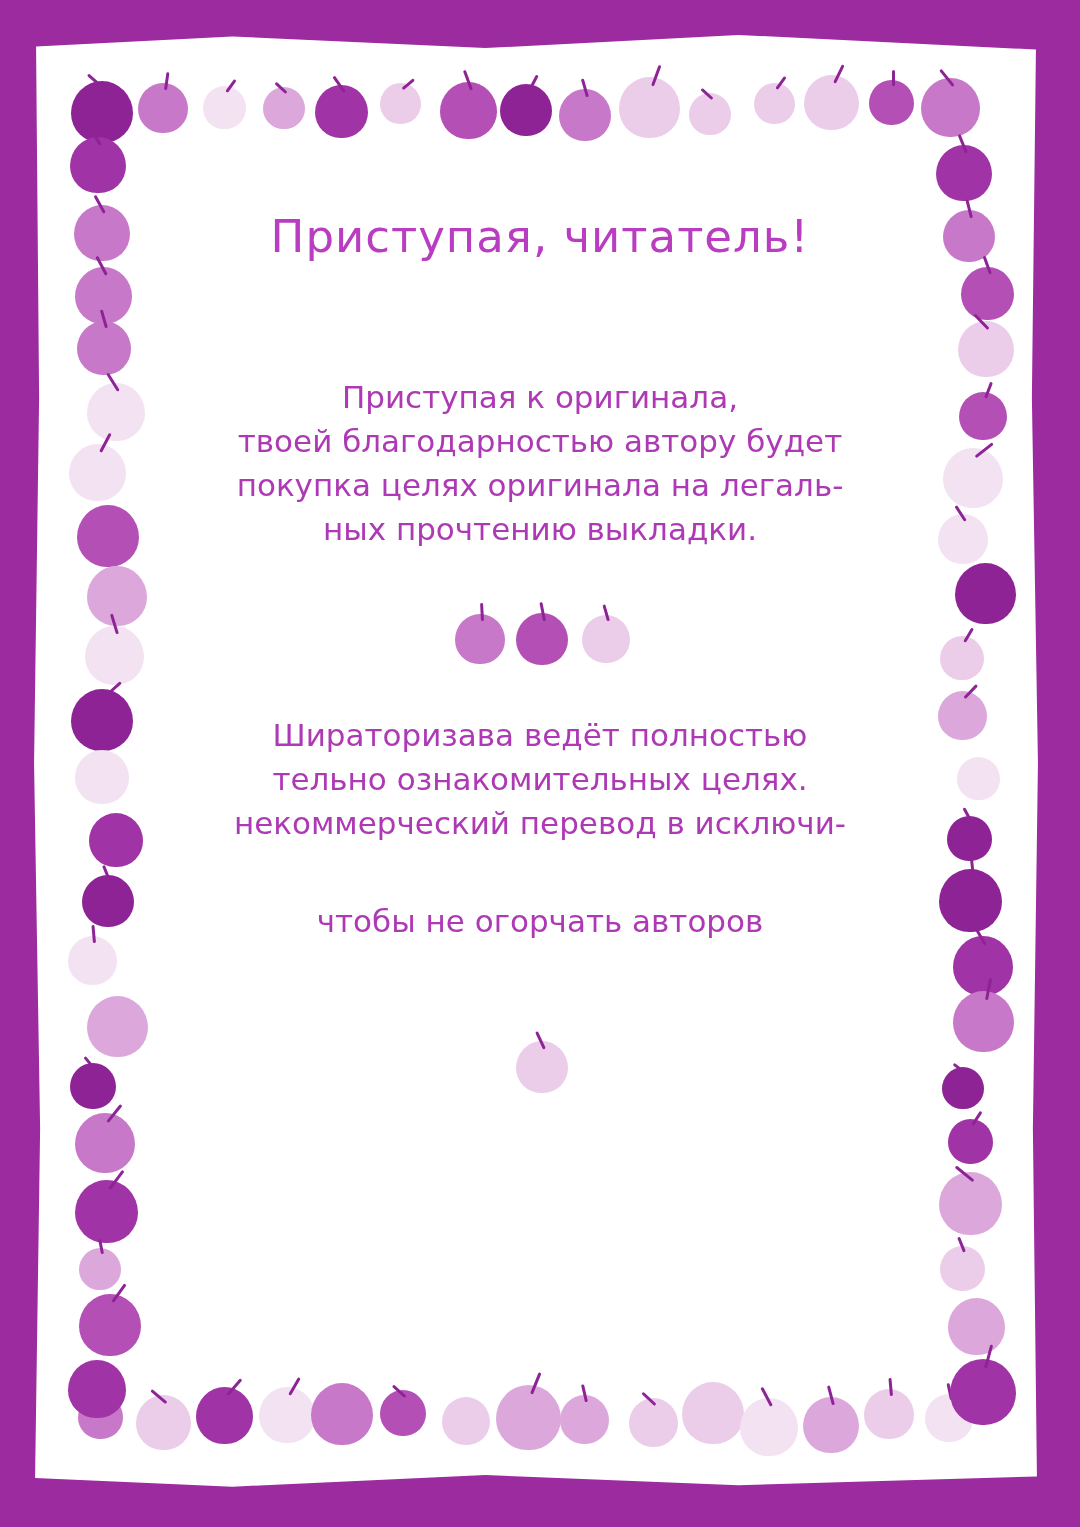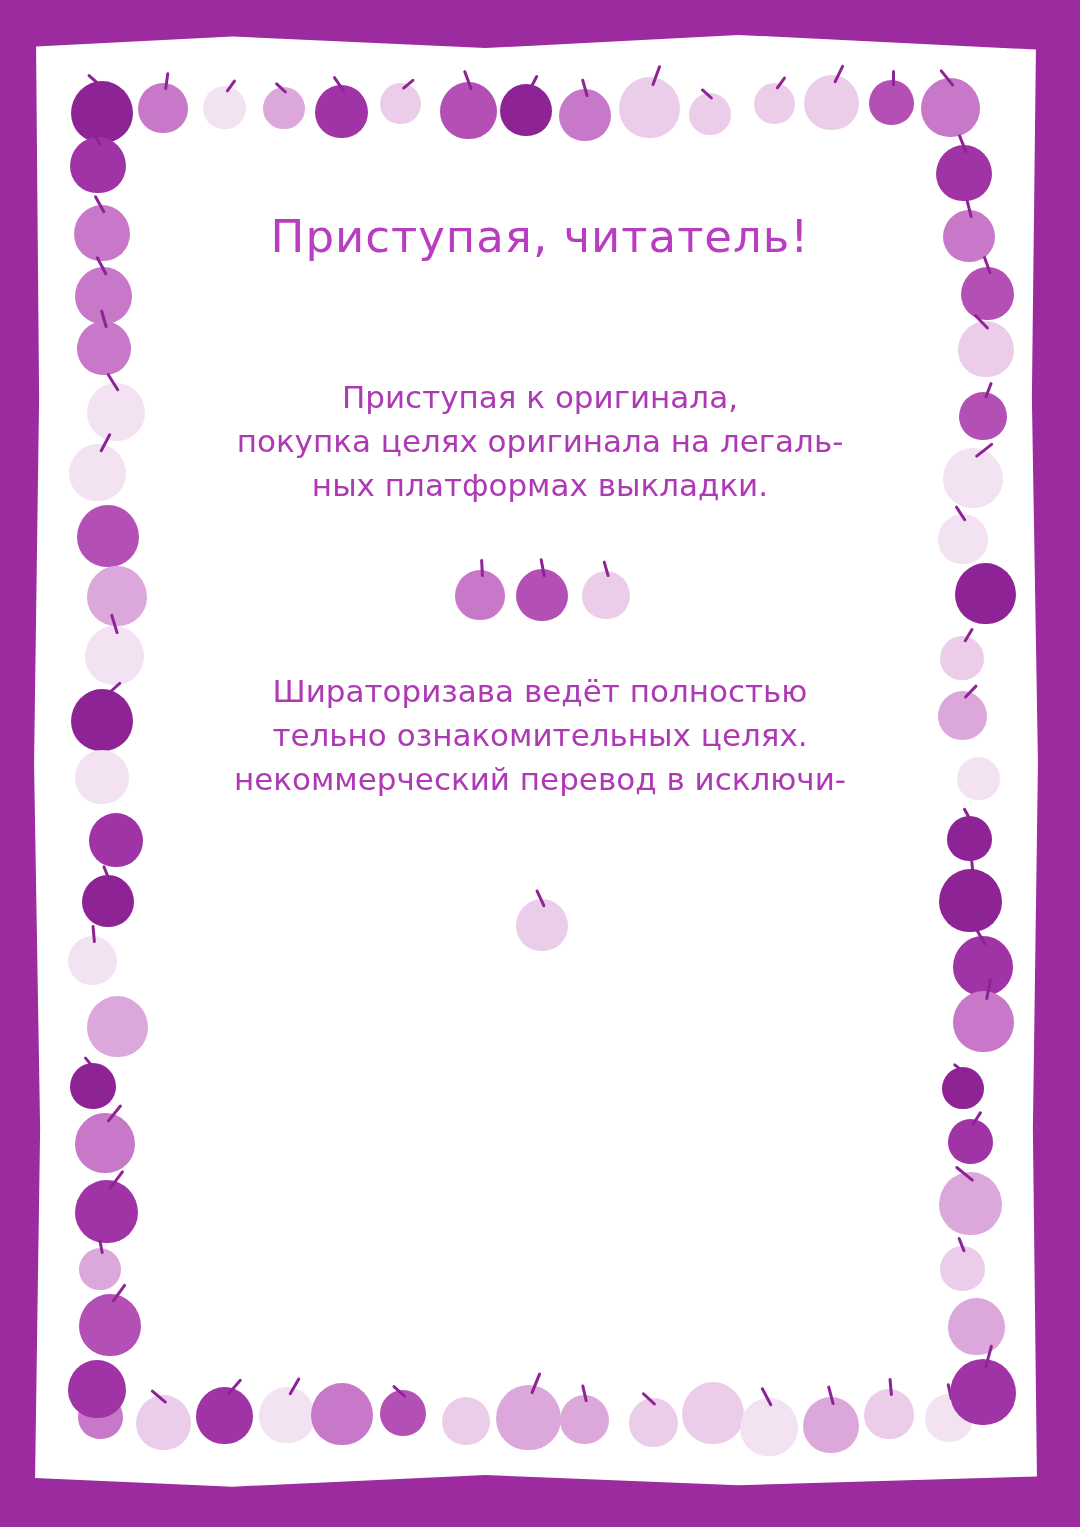--- a/index.html
+++ b/index.html
@@ -397,22 +397,23 @@
         <div class="stem" style="background: rgb(142, 35, 149); height: 24px; left: 34px; top: -15px; transform: rotate(15deg);"></div>
       </div>
     </div>
 
   <div id="content">
 
     <div id="title">Приступая, читатель!</div>
 
     <div class="para" id="p1">
       <span class="line">Приступая к оригинала,</span>
+      <span class="line">твоей благодарностью автору будет</span>
       <span class="line">покупка целях оригинала на легаль-</span>
-      <span class="line">ных платформах выкладки.</span>
+      <span class="line">ных прочтению выкладки.</span>
     </div>
 
     <div class="divider">
       <div class="mini-plums" id="mini-plums">
           <div class="plum" style="left: 305px; top: 3px; width: 50px; height: 50px;">
             <div class="body" style="background: rgb(200, 120, 200);"></div>
             <div class="stem" style="background: rgb(142, 35, 149); height: 18px; left: 26px; top: -11px; transform: rotate(-3deg);"></div>
           </div>
           <div class="plum" style="left: 366px; top: 2px; width: 52px; height: 52px;">
             <div class="body" style="background: rgb(180, 79, 182);"></div>
@@ -425,20 +426,21 @@
         </div>
     </div>
 
     <div class="para" id="p2">
       <span class="line">Шираторизава ведёт полностью</span>
       <span class="line">тельно ознакомительных целях.</span>
       <span class="line">некоммерческий перевод в исключи-</span>
     </div>
 
     <div class="para" id="p3">
+      <span class="line">чтобы не огорчать авторов</span>
     </div>
 
 
     <div class="mini-plums" id="single-plum">
         <div class="plum" style="left: 366px; top: 2px; width: 52px; height: 52px;">
           <div class="body" style="background: rgb(235, 205, 234);"></div>
           <div class="stem" style="background: rgb(142, 35, 149); height: 19px; left: 27px; top: -11px; transform: rotate(-25deg);"></div>
         </div>
       </div>
 

